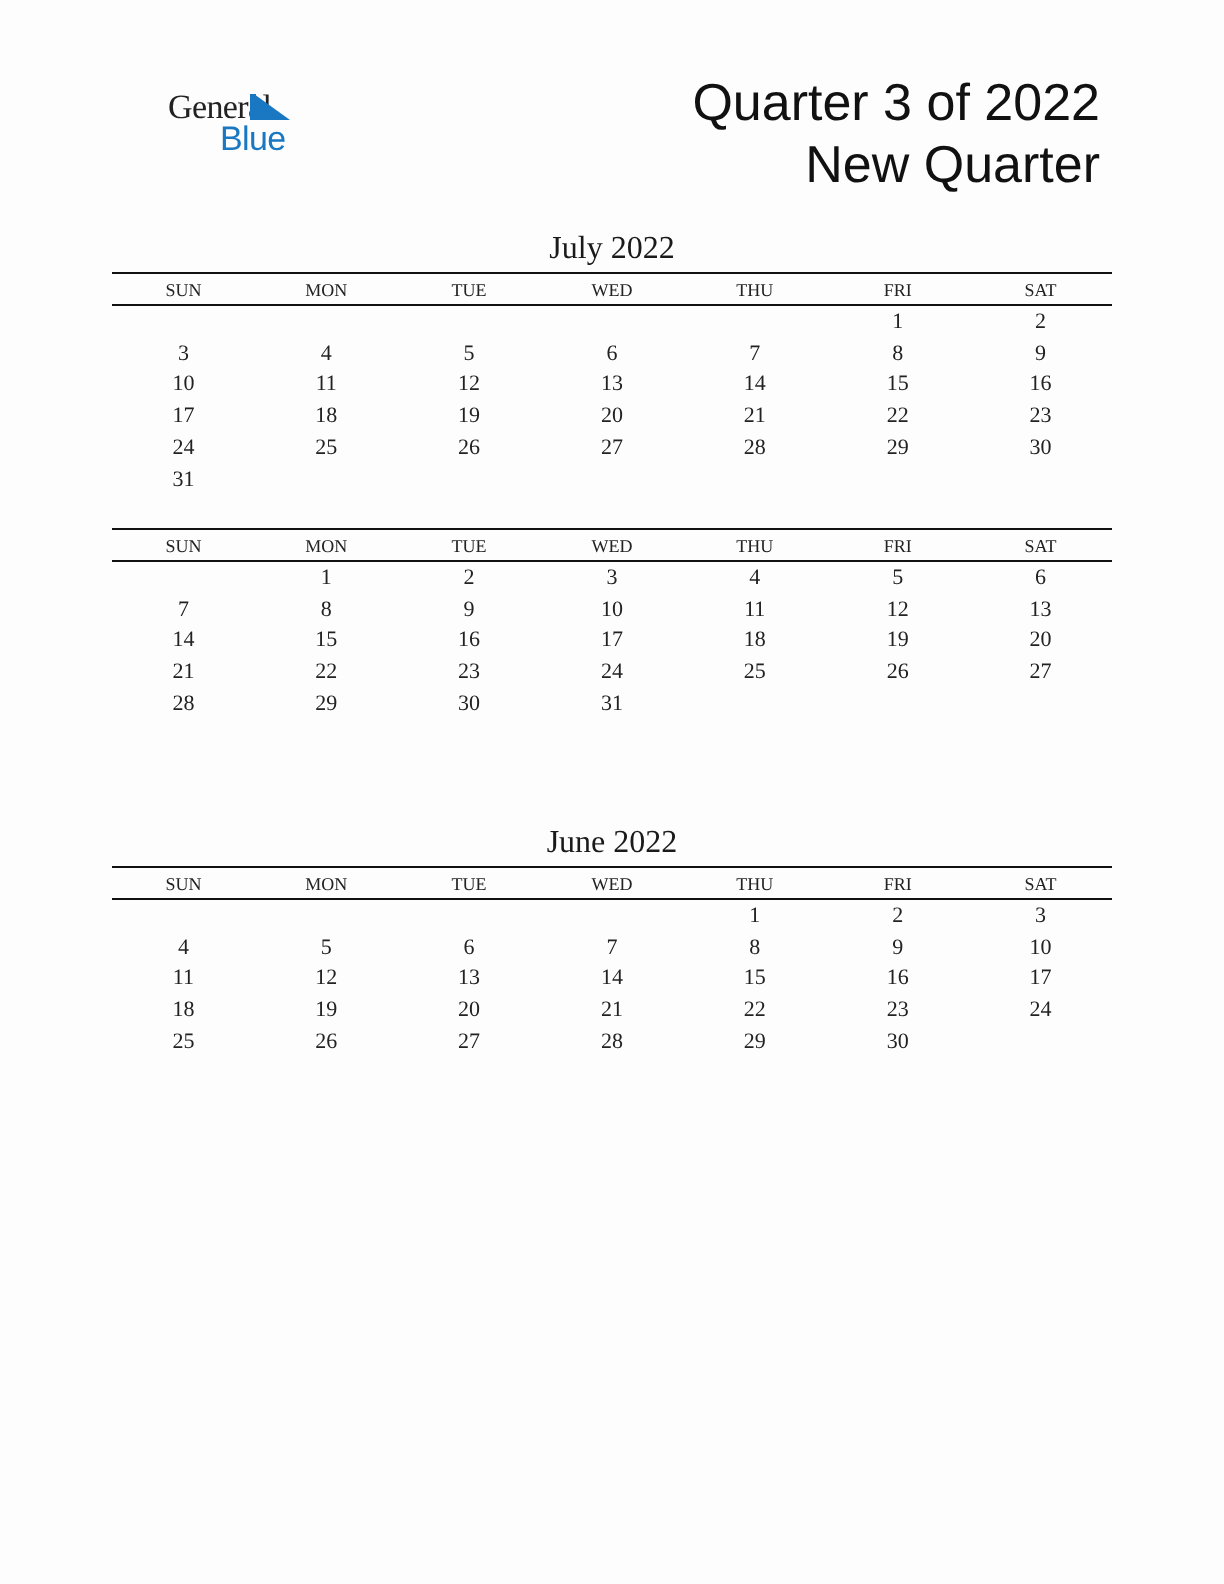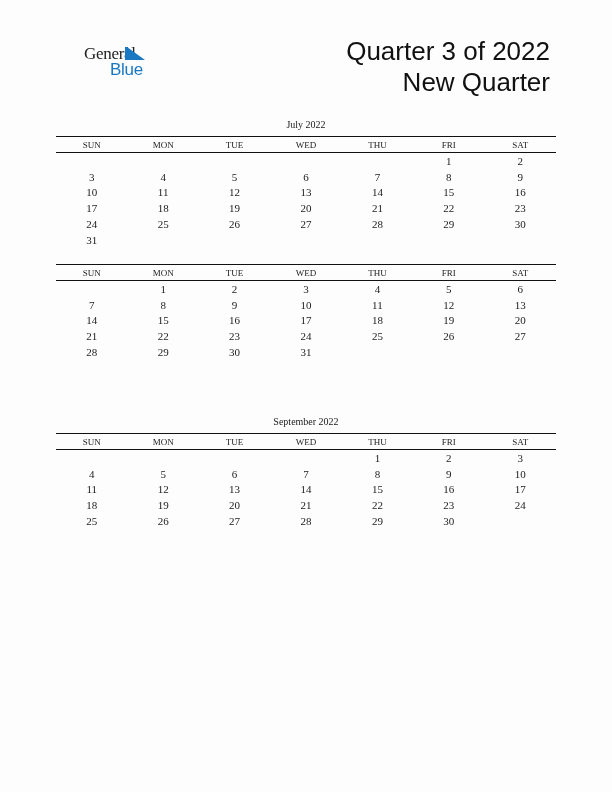--- a/index.html
+++ b/index.html
@@ -4,21 +4,21 @@
 <style>
   html,body{margin:0;padding:0;background:#fdfdfd;}
   body{width:612px;height:792px;position:relative;overflow:hidden;font-family:"DejaVu Serif","Liberation Serif",serif;color:#1a1a1a;}
   .logo{position:absolute;left:57px;top:44px;width:100px;height:40px;}
   .logo .general{position:absolute;left:0;top:0;font-family:Liberation Serif, serif;font-size:17px;color:#222;letter-spacing:-0.3px;margin-left:27px;}
   .logo .blue{position:absolute;left:53px;top:16px;font-family:"Liberation Sans",sans-serif;font-size:17px;color:#1a78c2;letter-spacing:-0.3px;}
   .logo .tri{position:absolute;left:70px;top:3px;width:0;height:0;border-bottom:13px solid #1a78c2;border-right:18px solid transparent;}
   .logo .bar{position:absolute;left:68px;top:3px;width:3px;height:13px;background:#1a78c2;}
   .title{position:absolute;right:62px;top:36px;text-align:right;font-family:Liberation Sans, sans-serif;font-size:26px;line-height:31px;color:#111;}
   .month{position:absolute;left:56px;width:500px;}
-  .month .mtitle{text-align:center;font-family:"Liberation Serif",serif;font-size:10px;height:18px;line-height:18px;margin-bottom:2px;}
+  .month .mtitle{text-align:center;font-family:"Liberation Serif",serif;font-size:16px;height:18px;line-height:18px;margin-bottom:2px;}
   .month table{width:500px;border-collapse:collapse;table-layout:fixed;}
   .month th{font-family:"Liberation Serif",serif;font-weight:normal;font-size:9px;height:15px;padding:0;border-top:1.5px solid #111;border-bottom:1.5px solid #111;text-align:center;color:#222;}
   .month td{font-family:"Liberation Serif",serif;font-size:11px;height:15.8px;padding:0;text-align:center;color:#222;}
 </style>
 </head>
 <body>
 
 <div class="logo">
   <span class="general">General</span>
   <span class="bar"></span>
@@ -161,21 +161,21 @@
           <td>31</td>
           <td></td>
           <td></td>
           <td></td>
         </tr>
       </tbody>
     </table>
 </div>
 
 <div class="month" style="top:413px;">
-  <div class="mtitle">September 2022</div>
+  <div class="mtitle">June 2022</div>
   <table>
       <thead>
         <tr class="hdr">
           <th>SUN</th>
           <th>MON</th>
           <th>TUE</th>
           <th>WED</th>
           <th>THU</th>
           <th>FRI</th>
           <th>SAT</th>

